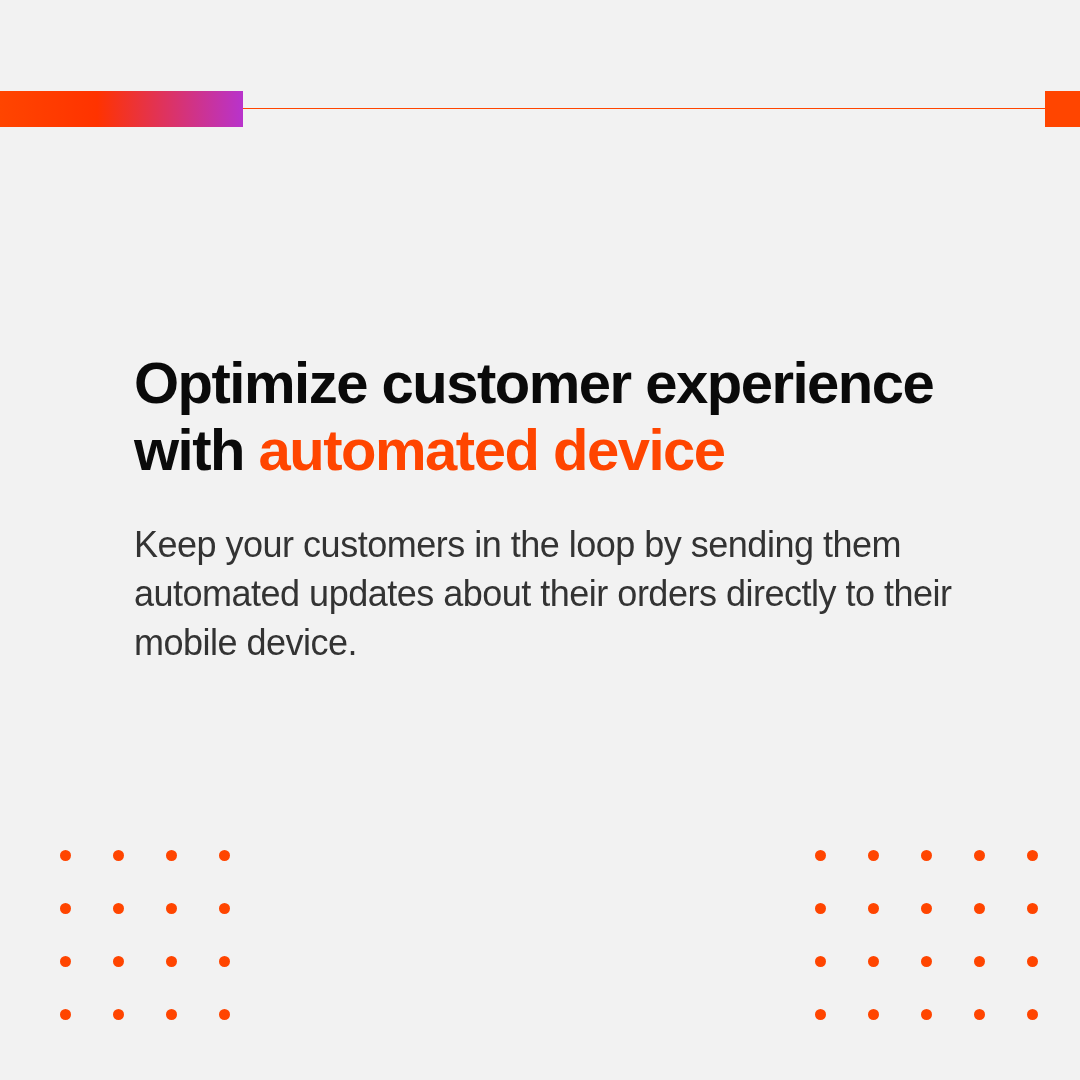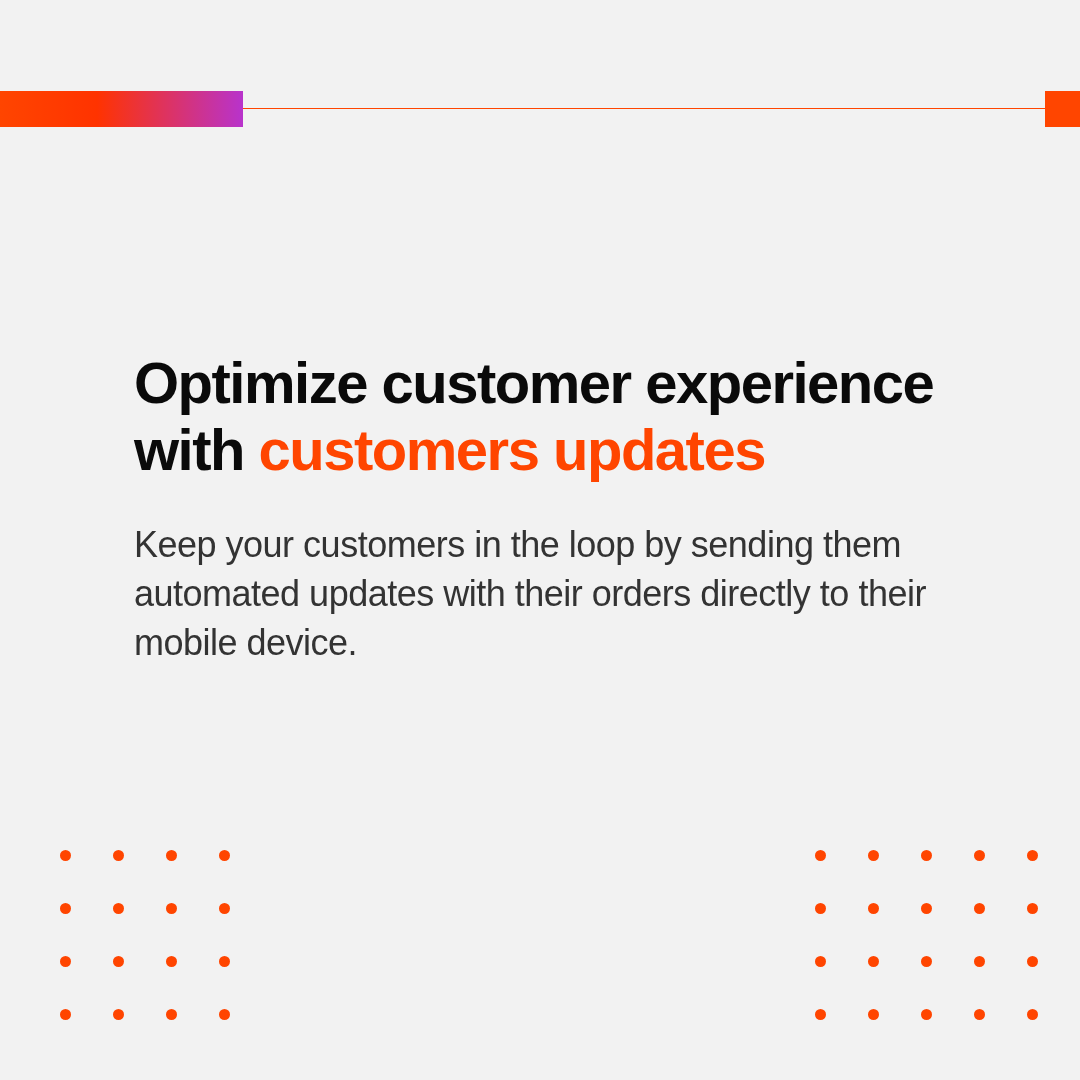--- a/index.html
+++ b/index.html
@@ -101,23 +101,23 @@
   </style>
 </head>
 <body>
 
 <div class="top-bar-left"></div>
 <div class="top-line"></div>
 <div class="top-bar-right"></div>
 
 <div class="content">
   <h1 class="heading">
-    <span>Optimize customer experience with </span><span class="highlight">customers updates</span>
+    <span>Optimize customer experience with </span><span class="highlight">automated device</span>
   </h1>
-  <p class="body-text">Keep your customers in the loop by sending them automated updates with their orders directly to their mobile device.</p>
+  <p class="body-text">Keep your customers in the loop by sending them automated updates about their orders directly to their mobile device.</p>
 </div>
 
 <div class="dots-left">
   <div class="dot"></div>
   <div class="dot"></div>
   <div class="dot"></div>
   <div class="dot"></div>
   <div class="dot"></div>
   <div class="dot"></div>
   <div class="dot"></div>

